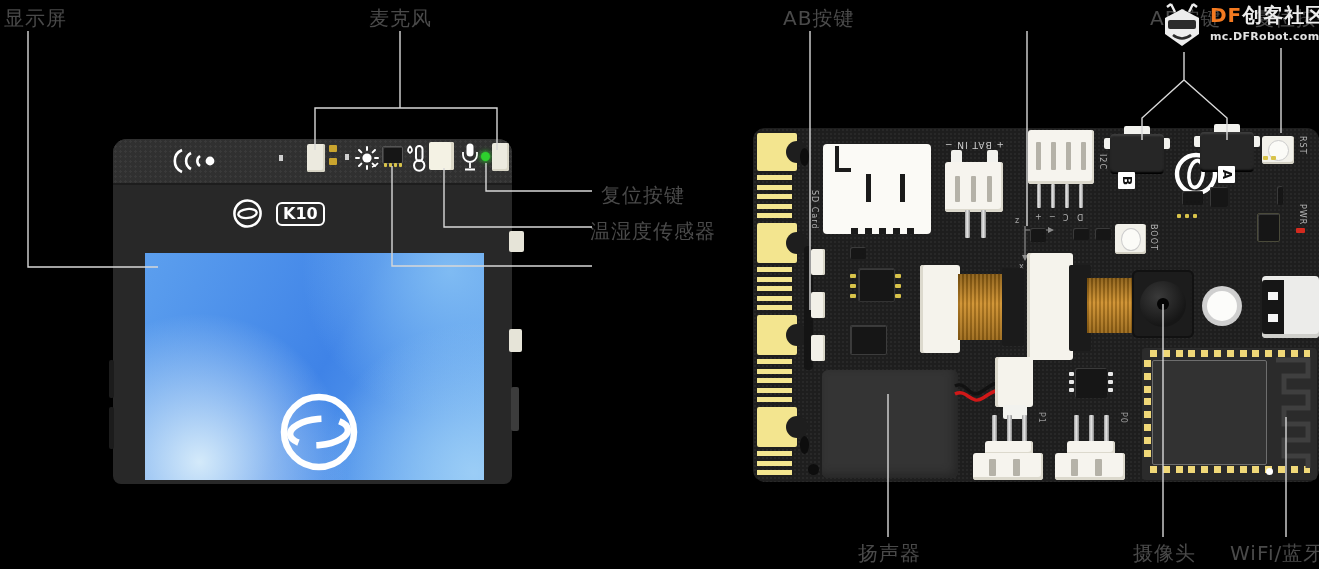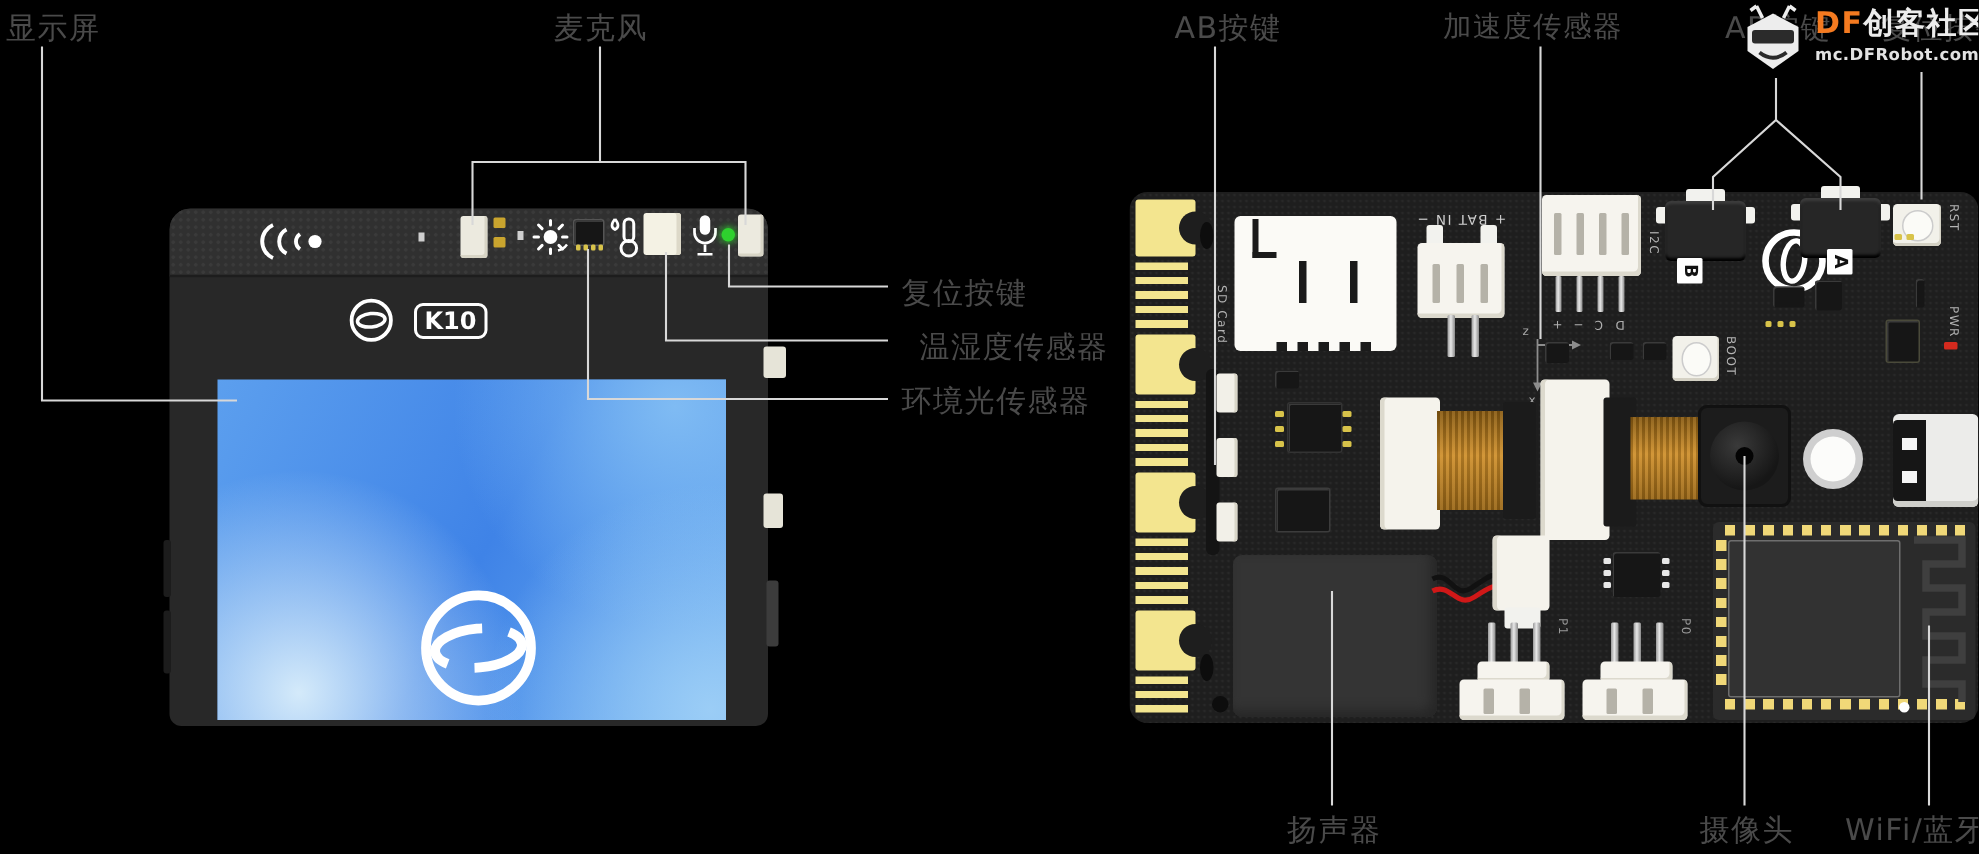--- a/index.html
+++ b/index.html
@@ -81,26 +81,24 @@
   .slotline{position:absolute;background:#b5b2a8;border-radius:1px;}
 </style>
 </head>
 <body>
 
 <div class="stage">
 
   <div class="lbl" style="left:4px;top:5px;">显示屏</div>
   <div class="lbl" style="left:369px;top:5px;">麦克风</div>
   <div class="lbl" style="left:783px;top:5px;">AB按键</div>
-  <div class="lbl lbl-sm" style="left:962px;top:5px;">加速度传感器</div>
   <div class="lbl" style="left:1150px;top:5px;z-index:28;">AB按键</div>
   <div class="lbl" style="left:1254px;top:5px;z-index:28;">复位按键</div>
   <div class="lbl" style="left:601px;top:182px;">复位按键</div>
-  <div class="lbl" style="left:613px;top:218px;text-align:center;">温湿度传感器</div>
-  <div class="lbl" style="left:601px;top:254px;">环境光传感器</div>
+  <div class="lbl" style="left:590px;top:218px;text-align:center;">温湿度传感器</div>
   <div class="lbl" style="left:858px;top:540px;">扬声器</div>
   <div class="lbl" style="left:1133px;top:540px;">摄像头</div>
   <div class="lbl" style="left:1230px;top:540px;">WiFi/蓝牙</div>
 
   <div class="dflogo">
     <svg width="48" height="48" viewBox="0 0 48 48">
       <path d="M13 2 l4 8 M35 2 l-4 8 M9 5 l4 -3 M39 5 l-4 -3" stroke="#ededed" stroke-width="2.4" fill="none"></path>
       <polygon points="24,7 41,16 41,32 24,44 7,32 7,16" fill="#ededed"></polygon>
       <rect x="10" y="18" width="28" height="9" rx="2" fill="#2b2b2b"></rect>
       <path d="M15 33 q9 7 18 0" stroke="#2b2b2b" stroke-width="2.6" fill="none"></path>

